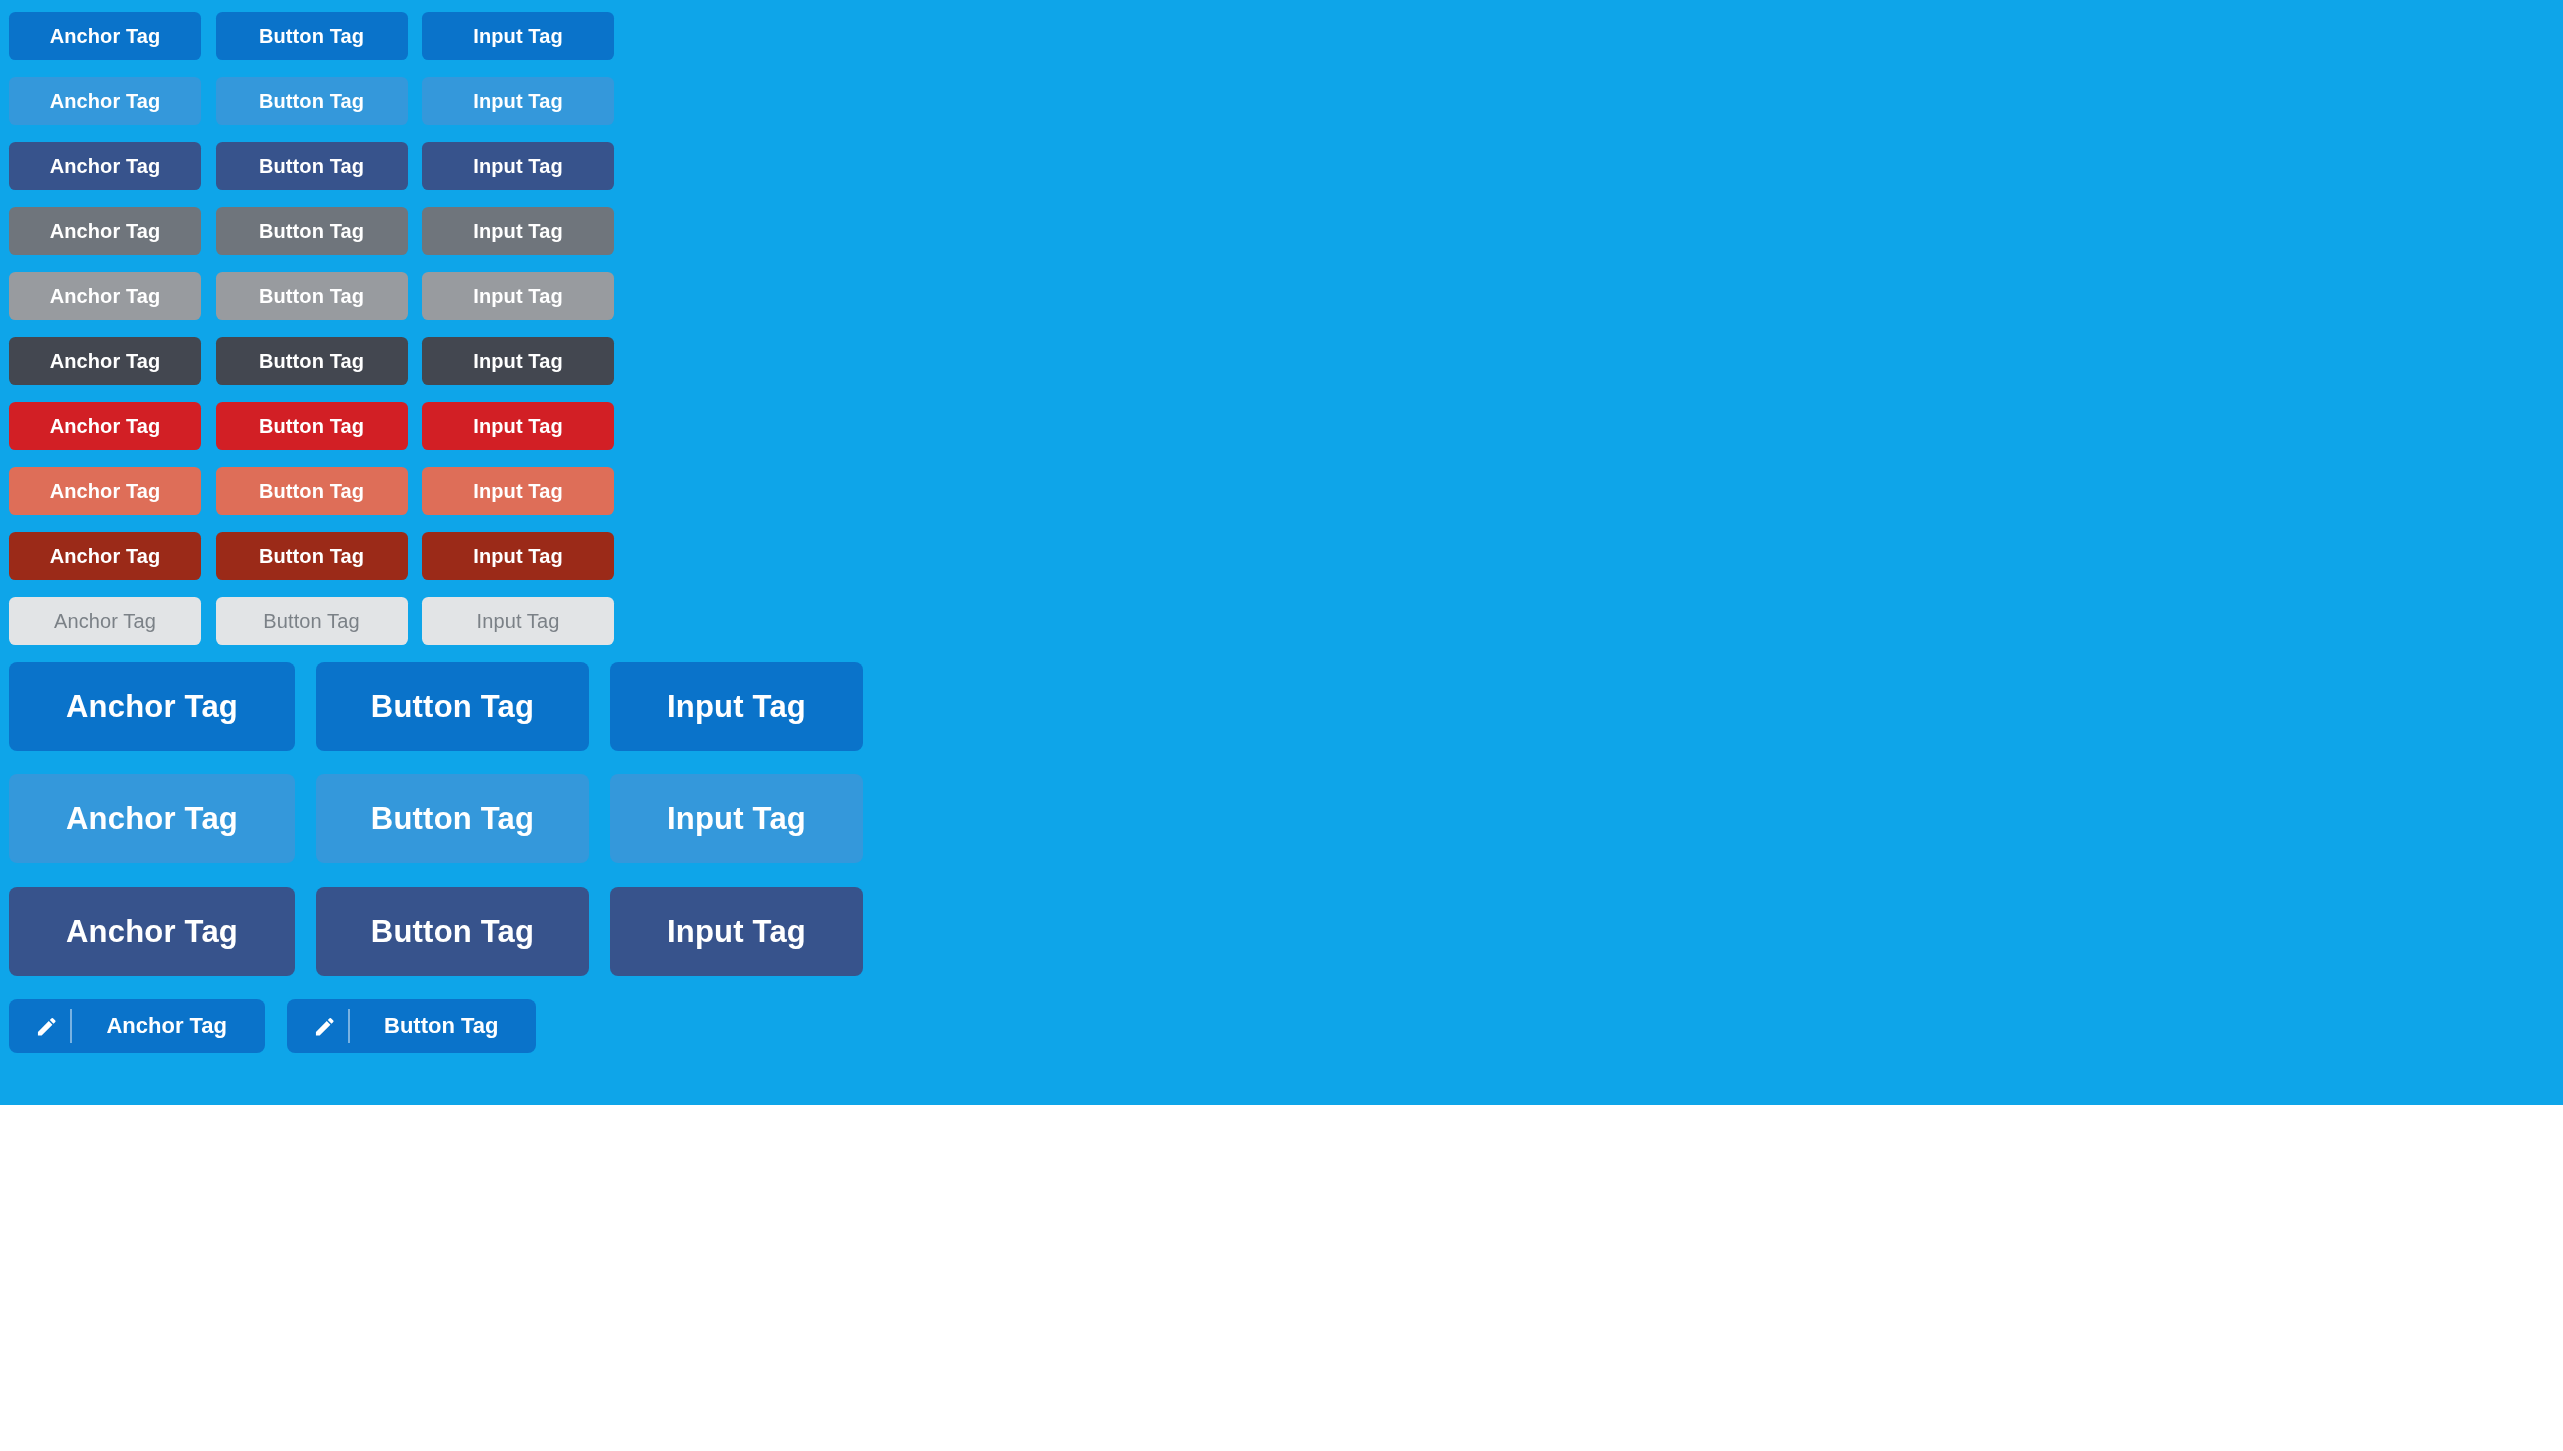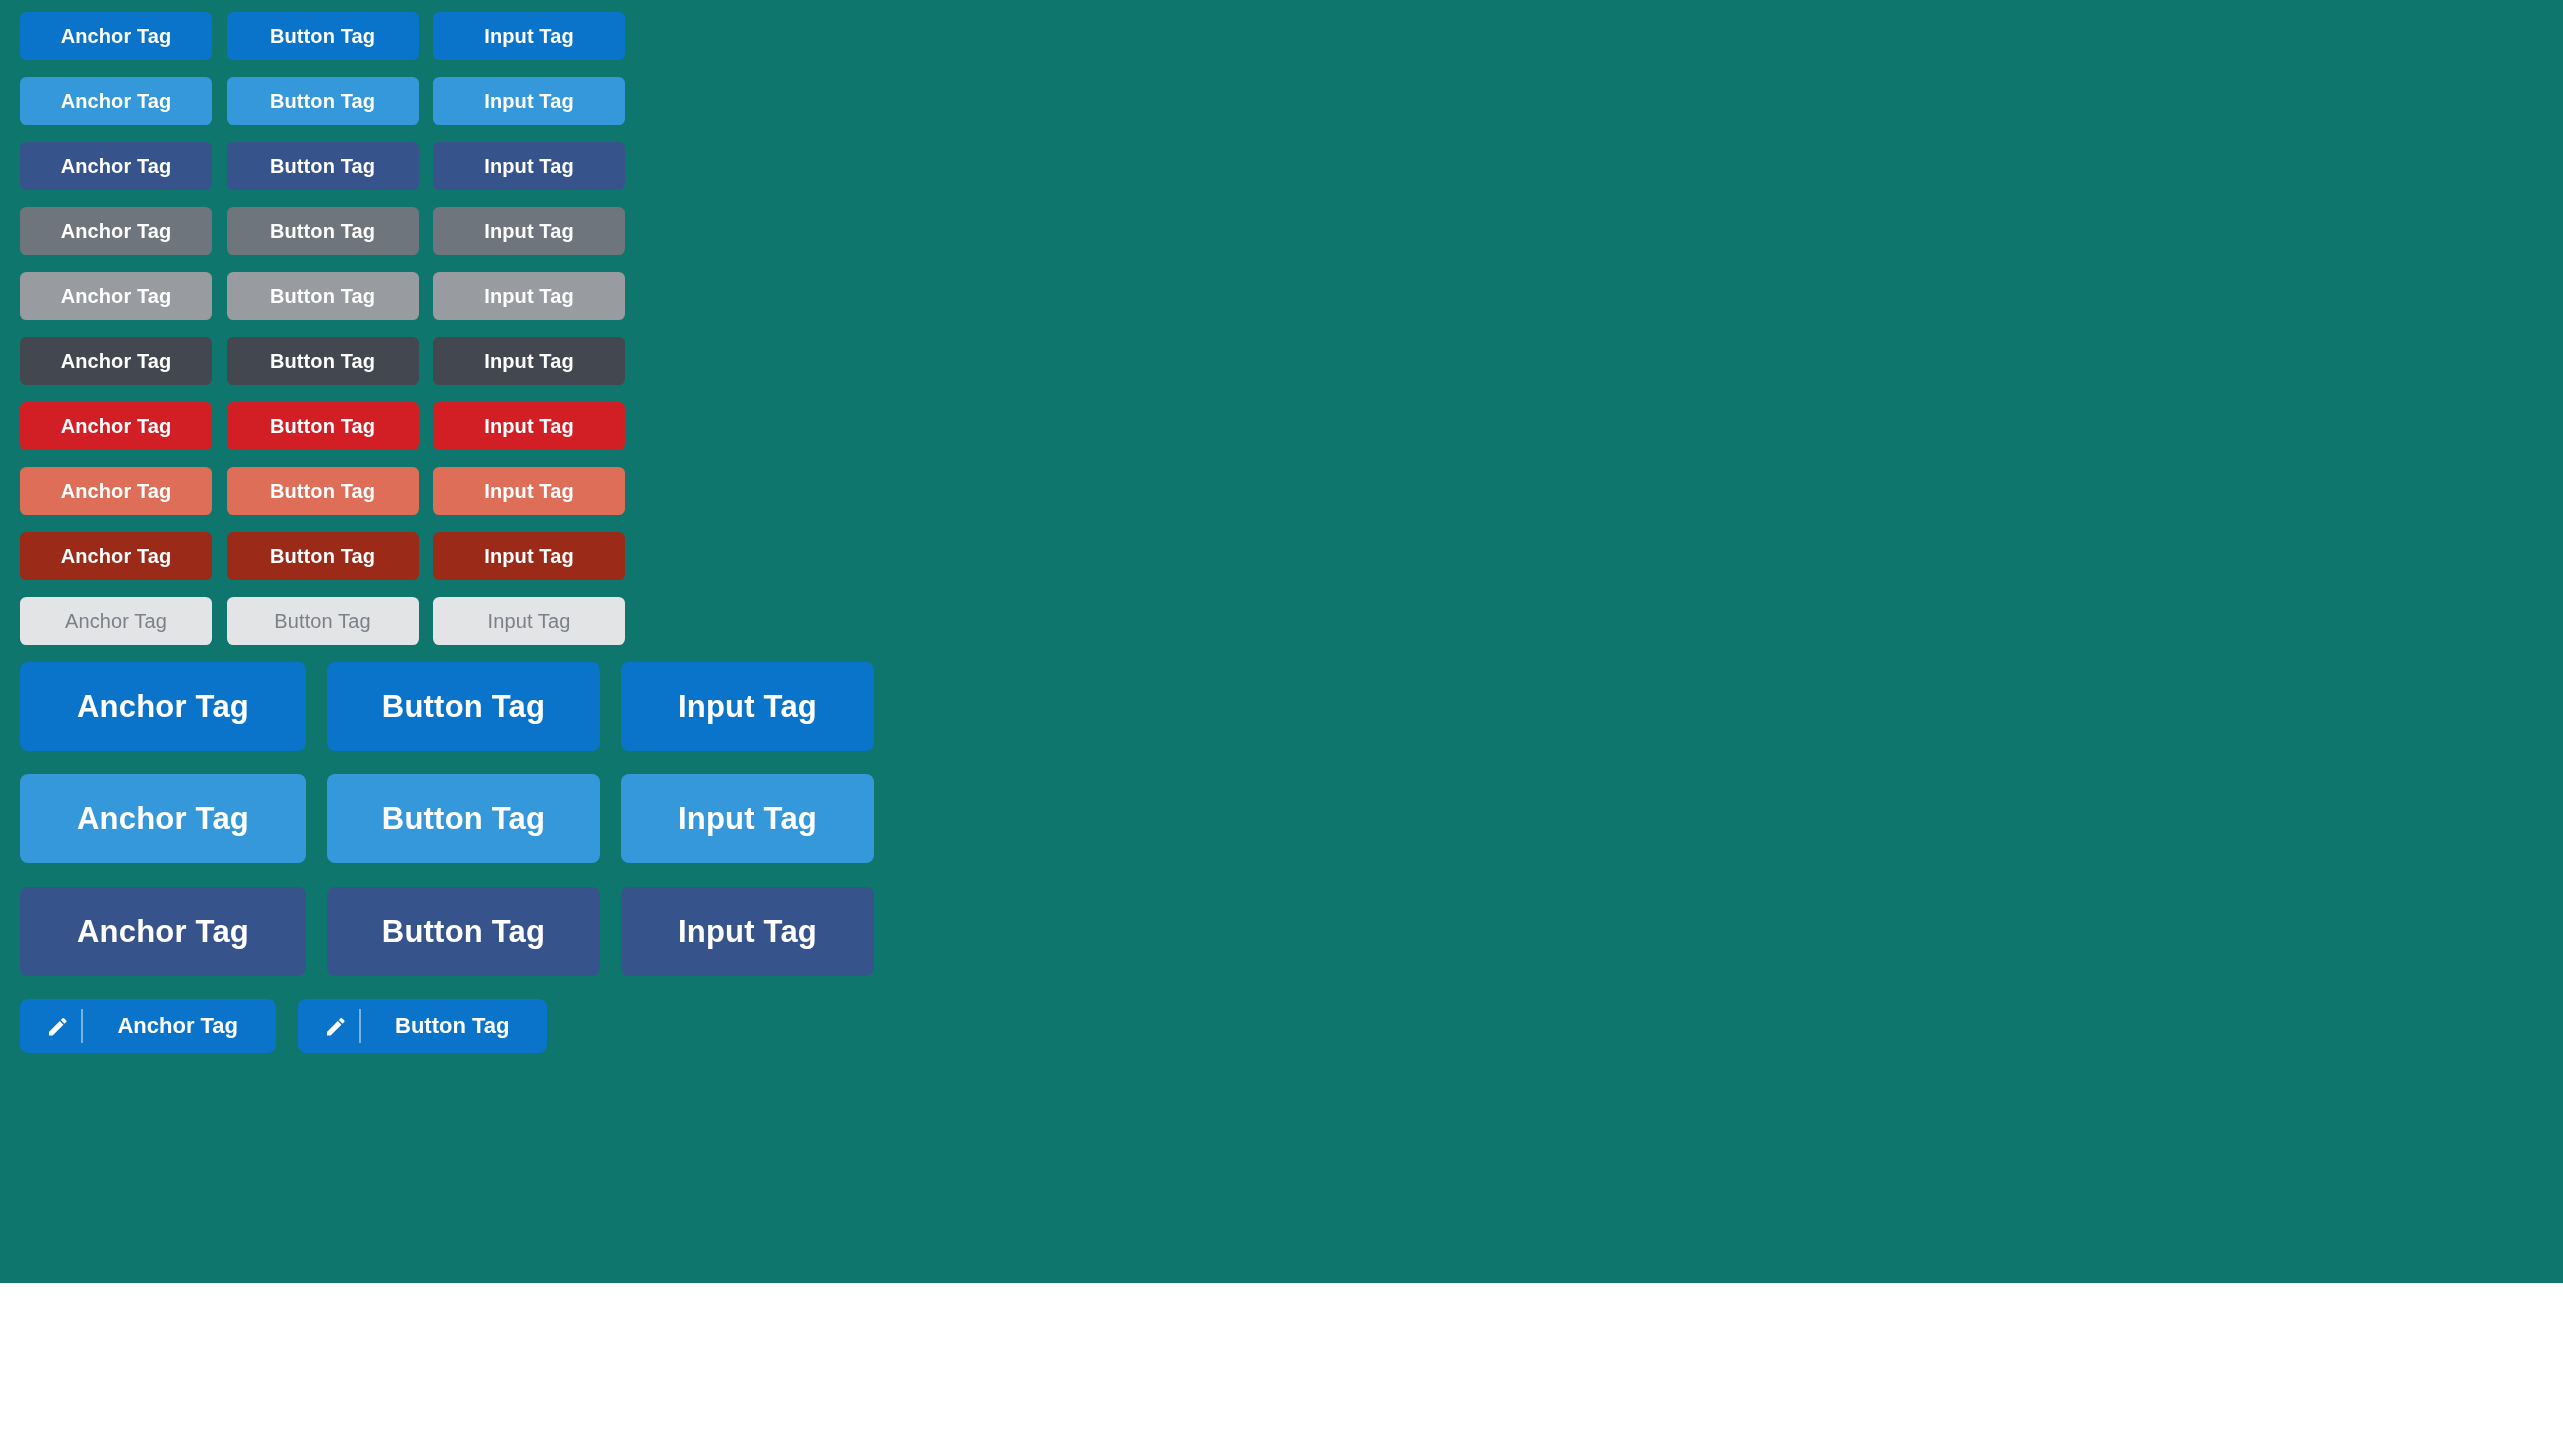--- a/index.html
+++ b/index.html
@@ -7,23 +7,23 @@
     width: 2563px;
     height: 1452px;
     background: #ffffff;
     font-family: "Liberation Sans", sans-serif;
     overflow: hidden;
   }
 
   #stage {
     position: relative;
     width: 2563px;
-    height: 1283px;
-    background: #0f766e;
-    padding-left: 20px;
+    height: 1105px;
+    background: #0ea5e9;
+    padding-left: 9px;
     padding-top: 11.8px;
   }
 
   .btn-row {
     display: flex;
     align-items: flex-start;
     white-space: nowrap;
   }
   .btn-row.size-sm { margin-bottom: 17px; height: 48px; }
   .btn-row.size-lg { margin-bottom: 23.5px; height: 89px; }

